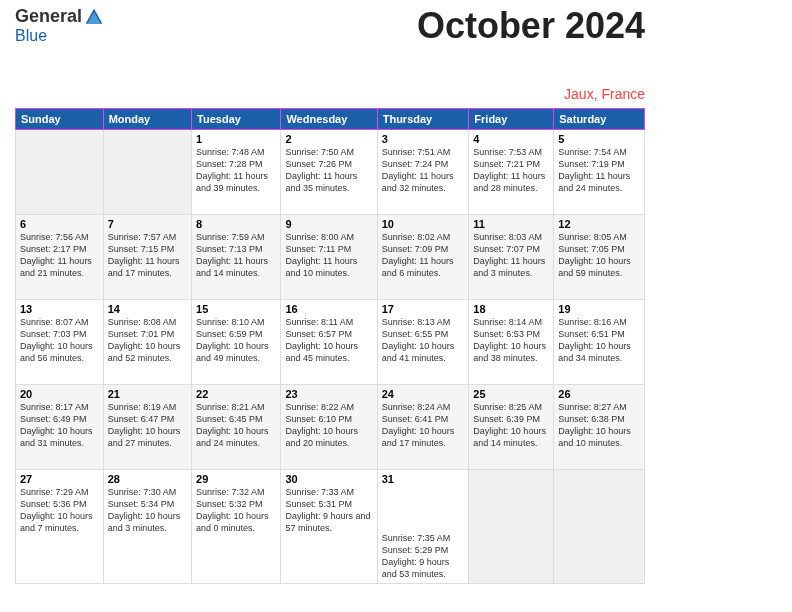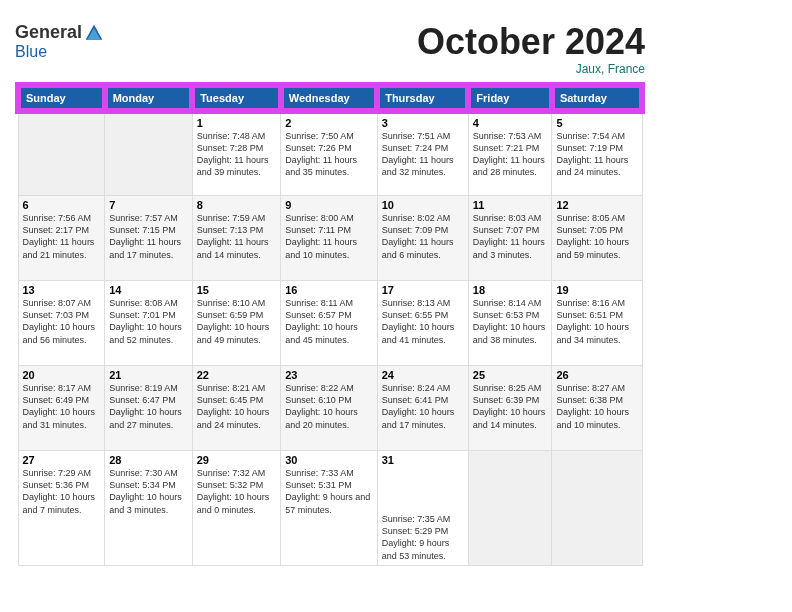--- a/index.html
+++ b/index.html
@@ -6,21 +6,21 @@
     body {
       width: 792px;
       height: 612px;
       font-family: Arial, sans-serif;
       background: #fff;
       overflow: hidden;
     }
     .page {
       width: 660px;
       height: 612px;
-      padding: 22px 15px;
+      padding: 6px 15px;
     }
     .header {
       display: flex;
       justify-content: space-between;
       align-items: flex-start;
       margin-bottom: 6px;
     }
     .logo {
       display: flex;
       flex-direction: column;
@@ -47,36 +47,37 @@
     .title-section {
       text-align: right;
     }
     .month-title {
       font-size: 36px;
       font-weight: bold;
       color: #222;
       line-height: 1.1;
     }
     .location {
-      font-size: 12px;
-      color: #0f766e;
+      font-size: 14px;
+      color: #ef4444;
+      margin-top: 40px;
     }
     .calendar {
       width: 100%;
       border-collapse: collapse;
       font-size: 9.5px;
     }
     .calendar th {
       background: #1a5fa8;
       color: white;
       padding: 4px 5px;
       text-align: left;
       font-size: 11px;
       font-weight: bold;
-      border: 6px solid #d946ef;
+      border: 1px solid #d946ef;
     }
     .calendar td {
       border: 1px solid #ddd;
       padding: 3px 4px;
       vertical-align: top;
       width: 113px;
       height: 85px;
       background: #fff;
     }
     .calendar tr:nth-child(even) td {

